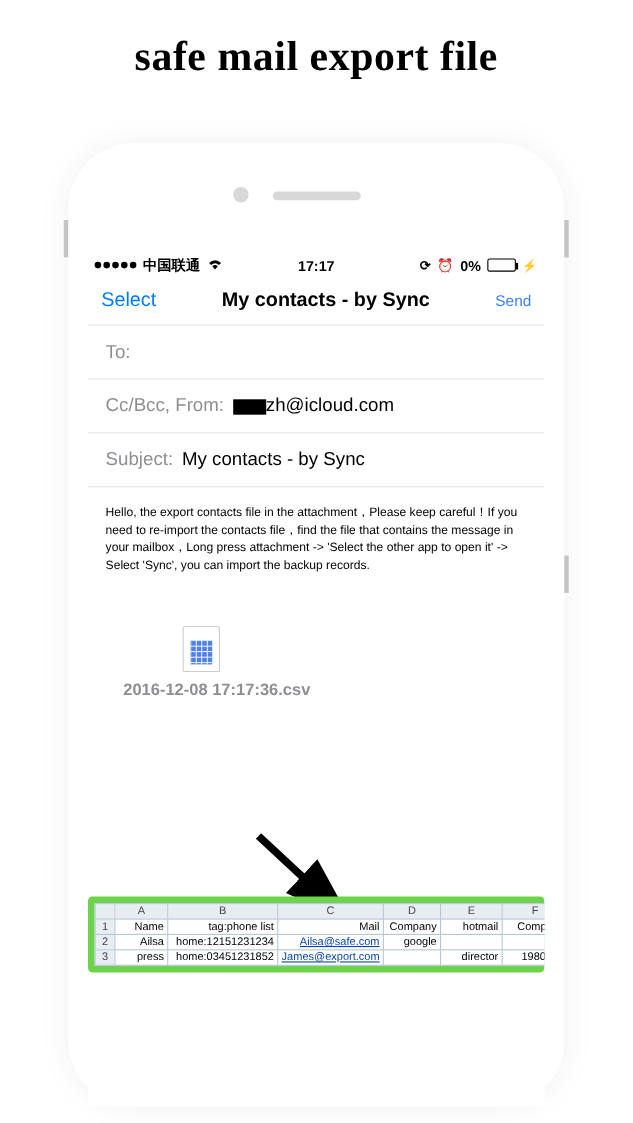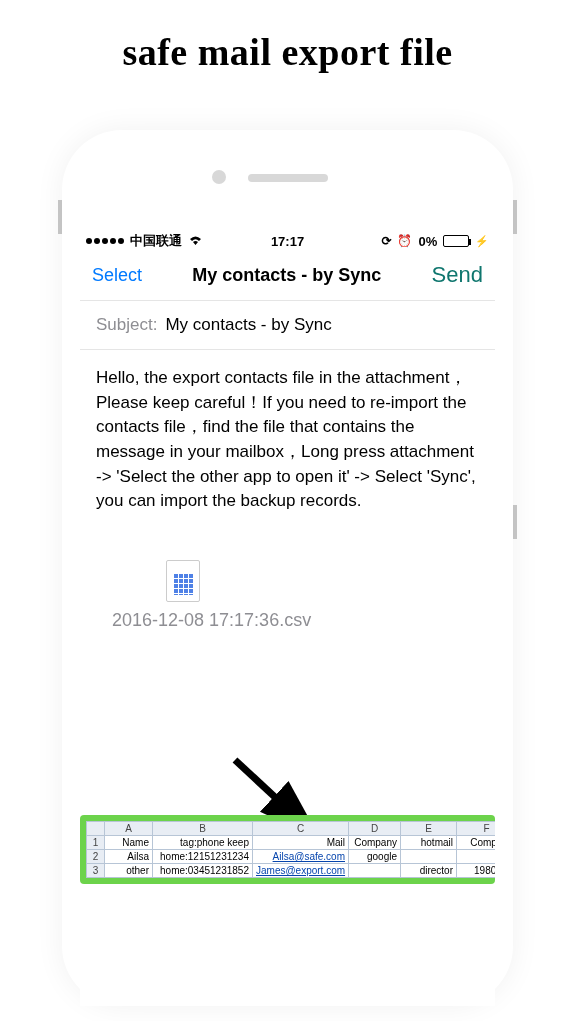--- a/index.html
+++ b/index.html
@@ -84,21 +84,21 @@
 
   
   .navbar {
     display: flex;
     align-items: center;
     justify-content: space-between;
     padding: 10px 12px 12px;
   }
   .nav-cancel { color: #007aff; font-size: 18px; }
   .nav-title { font-weight: 600; font-size: 18px; color: #000; }
-  .nav-send { color: #0f766e; font-size: 22px; }
+  .nav-send { color: #3b82f6; font-size: 14px; }
 
   .divider { height: 1px; background: #e5e5e5; }
 
   
   .field {
     padding: 14px 16px;
     font-size: 17px;
     color: #8e8e93;
     border-bottom: 1px solid #e5e5e5;
     display: flex;
@@ -106,21 +106,21 @@
     align-items: center;
     flex-wrap: wrap;
   }
   .field .value { color: #000; }
   .field .redacted {
     display: inline-block;
     width: 30px; height: 14px; background: #000; vertical-align: middle;
   }
   .body-text {
     padding: 16px;
-    font-size: 17px;
+    font-size: 11px;
     line-height: 1.45;
     color: #000;
   }
 
   
   .attachment {
     margin: 30px 16px 8px;
   }
   .att-icon {
     width: 34px;
@@ -137,24 +137,25 @@
   }
   .att-grid::before {
     content: "";
     position: absolute; inset: 0;
     background-image:
       linear-gradient(#fff 1px, transparent 1px),
       linear-gradient(90deg, #fff 1px, transparent 1px);
     background-size: 5px 5px;
   }
   .att-name {
-    font-size: 18px;
+    font-size: 15px;
     color: #8e8e93;
     margin-top: 8px;
     margin-left: 16px;
+    font-weight: bold;
   }
 
   
   .arrow {
     position: absolute;
     left: 140px;
     top: 525px;
     pointer-events: none;
   }
 
@@ -246,21 +247,30 @@
       </div>
     </div>
 
     <div class="navbar">
       <span class="nav-cancel">Select</span>
       <span class="nav-title">My contacts - by Sync</span>
       <span class="nav-send">Send</span>
     </div>
     <div class="divider"></div>
 
-
+    <div class="field">
+      <span>To:</span>
+    </div>
+
+    <div class="field">
+      <span>Cc/Bcc, From:</span>
+      <span>
+        <span class="redacted"></span><span class="value">zh@icloud.com</span>
+      </span>
+    </div>
 
     <div class="field">
       <span>Subject:</span>
       <span class="value">My contacts - by Sync</span>
     </div>
 
     <div class="body-text">Hello, the export contacts file in the attachment，Please keep careful！If you need to re-import the contacts file，find the file that contains the message in your mailbox，Long press attachment -&gt; 'Select the other app to open it' -&gt; Select 'Sync', you can import the backup records.</div>
 
     <div class="attachment">
       <div class="att-icon">
@@ -297,38 +307,38 @@
             <th>C</th>
             <th>D</th>
             <th>E</th>
             <th>F</th>
           </tr>
         </thead>
         <tbody>
           <tr>
             <td class="rowhead">1</td>
             <td>Name</td>
-            <td>tag:phone keep</td>
+            <td>tag:phone list</td>
             <td>Mail</td>
             <td>Company</td>
             <td>hotmail</td>
             <td>Company</td>
           </tr>
           <tr>
             <td class="rowhead">2</td>
             <td>Ailsa</td>
             <td>home:12151231234</td>
             <td><a>Ailsa@safe.com</a></td>
             <td>google</td>
             <td></td>
             <td></td>
           </tr>
           <tr>
             <td class="rowhead">3</td>
-            <td>other</td>
+            <td>press</td>
             <td>home:03451231852</td>
             <td><a>James@export.com</a></td>
             <td></td>
             <td>director</td>
             <td>1980/1/6</td>
           </tr>
         </tbody>
       </table>
     </div>
 

